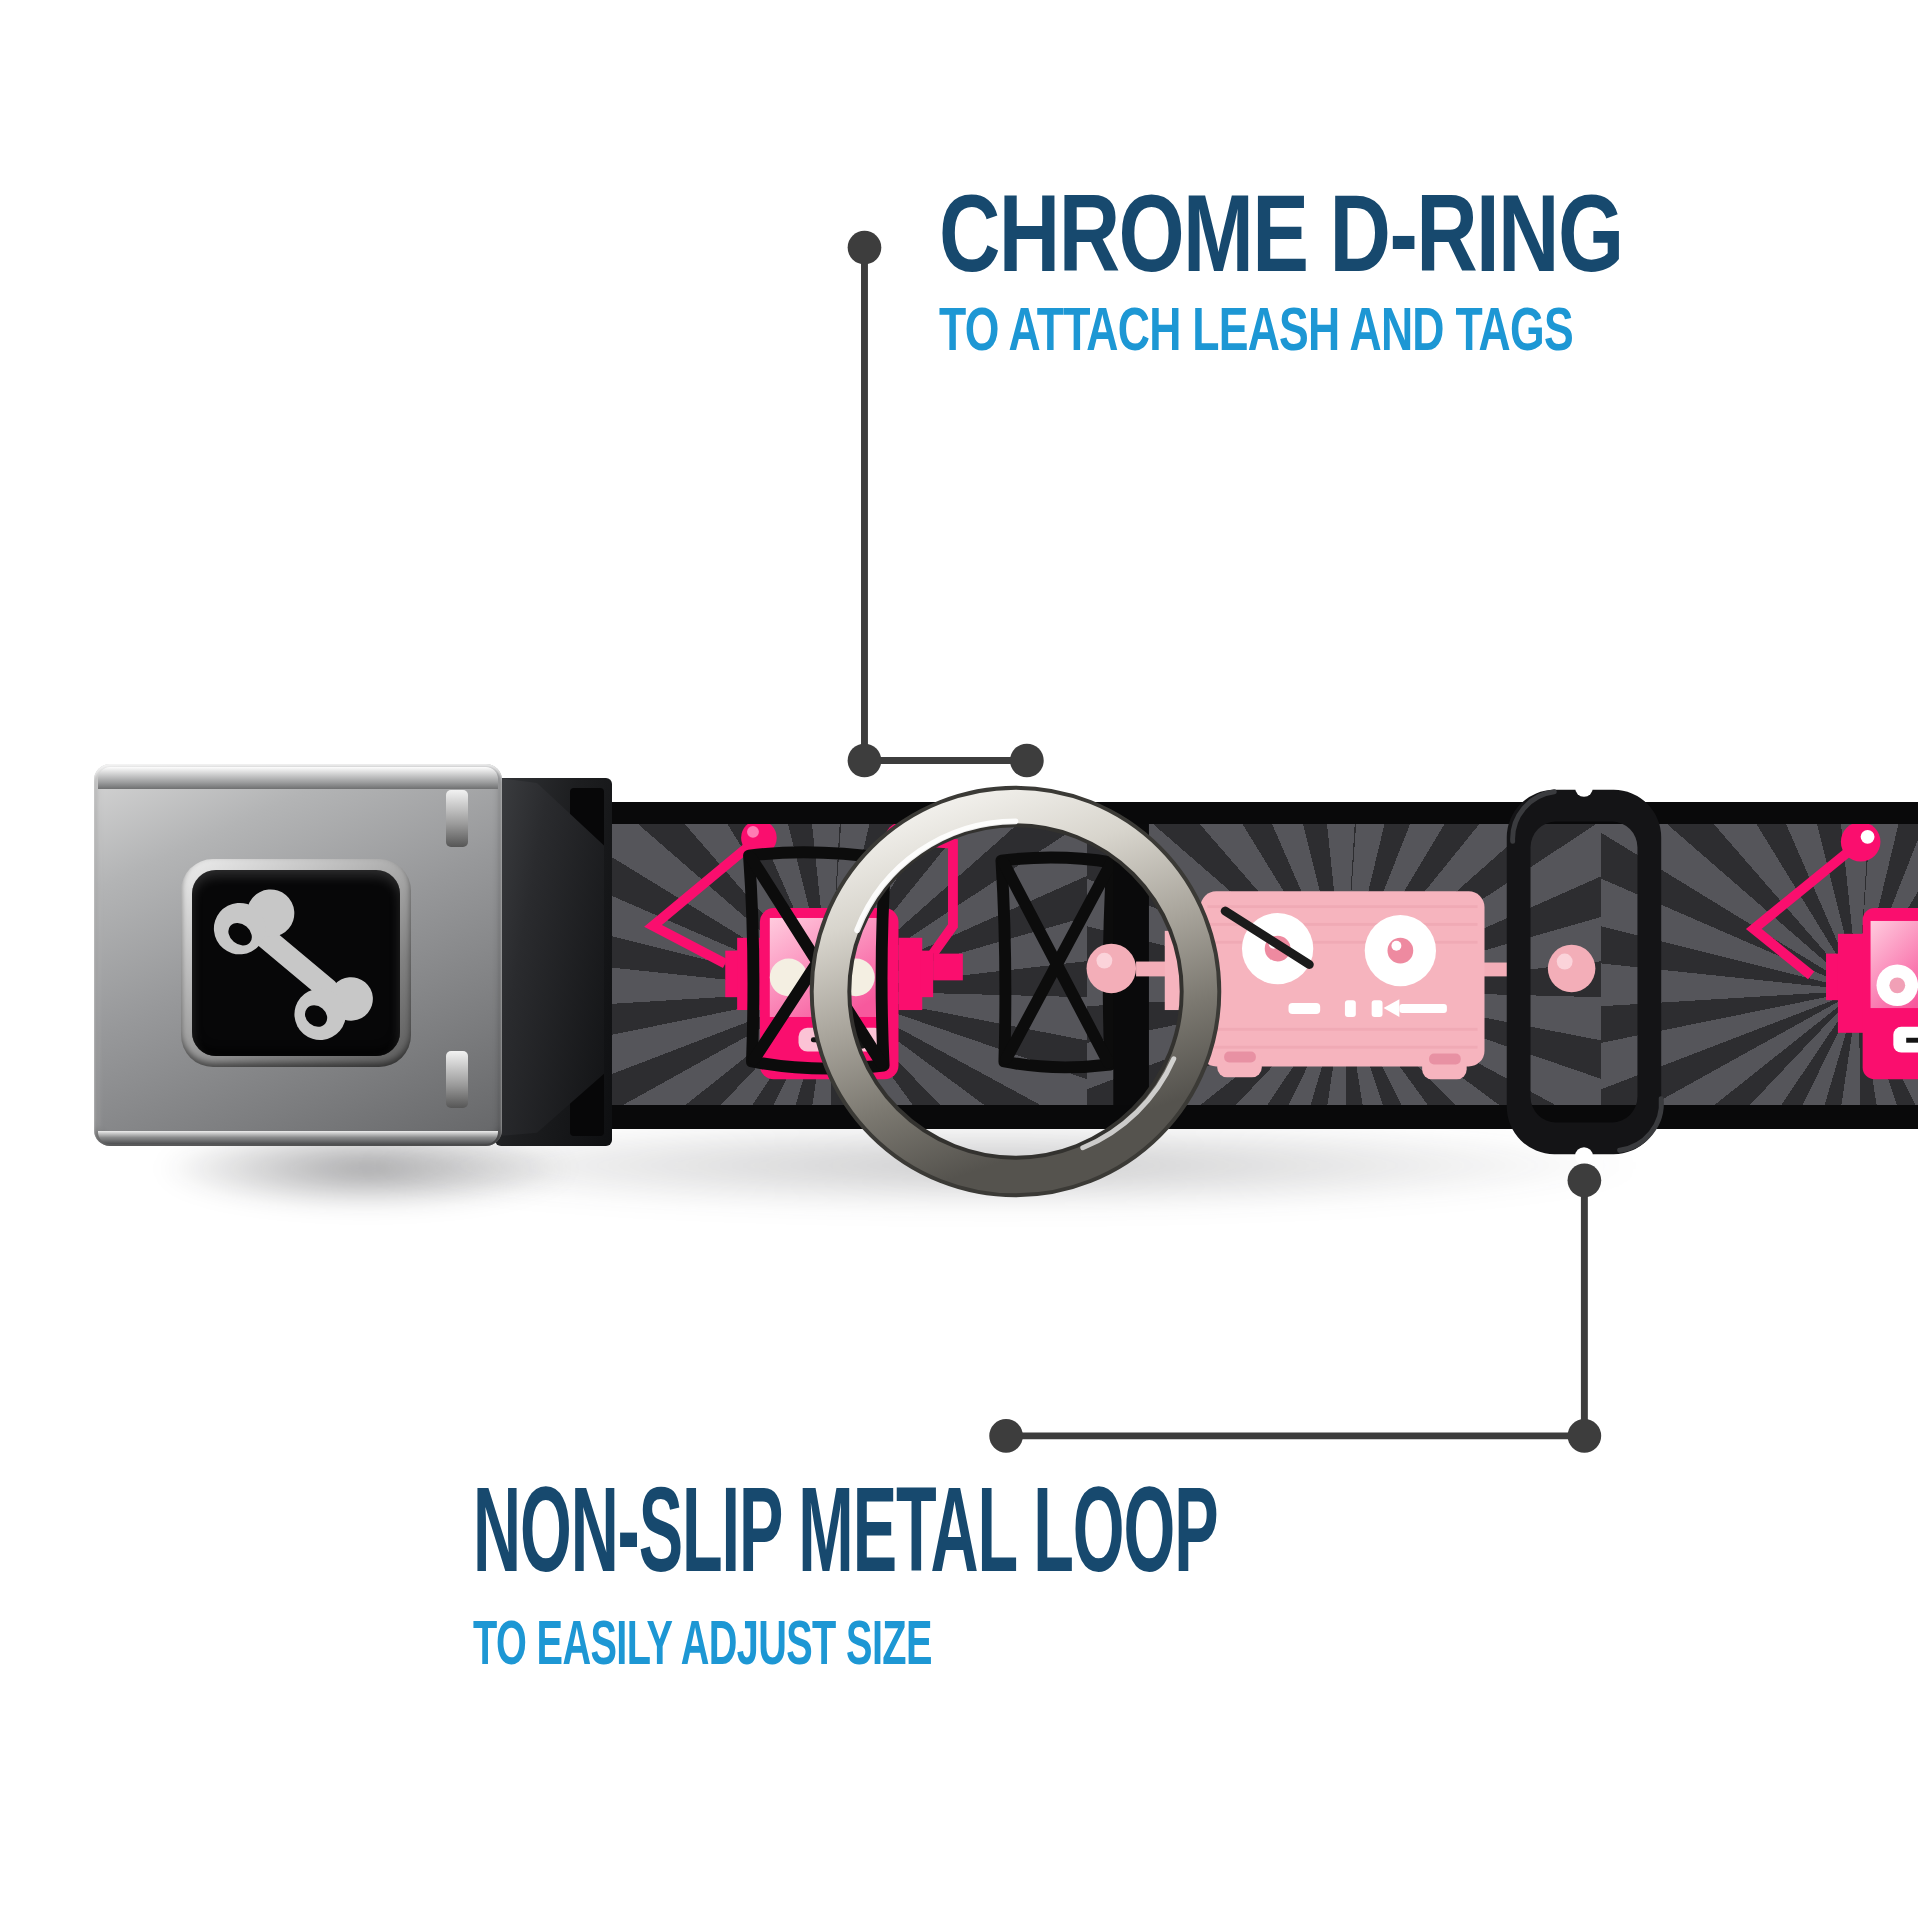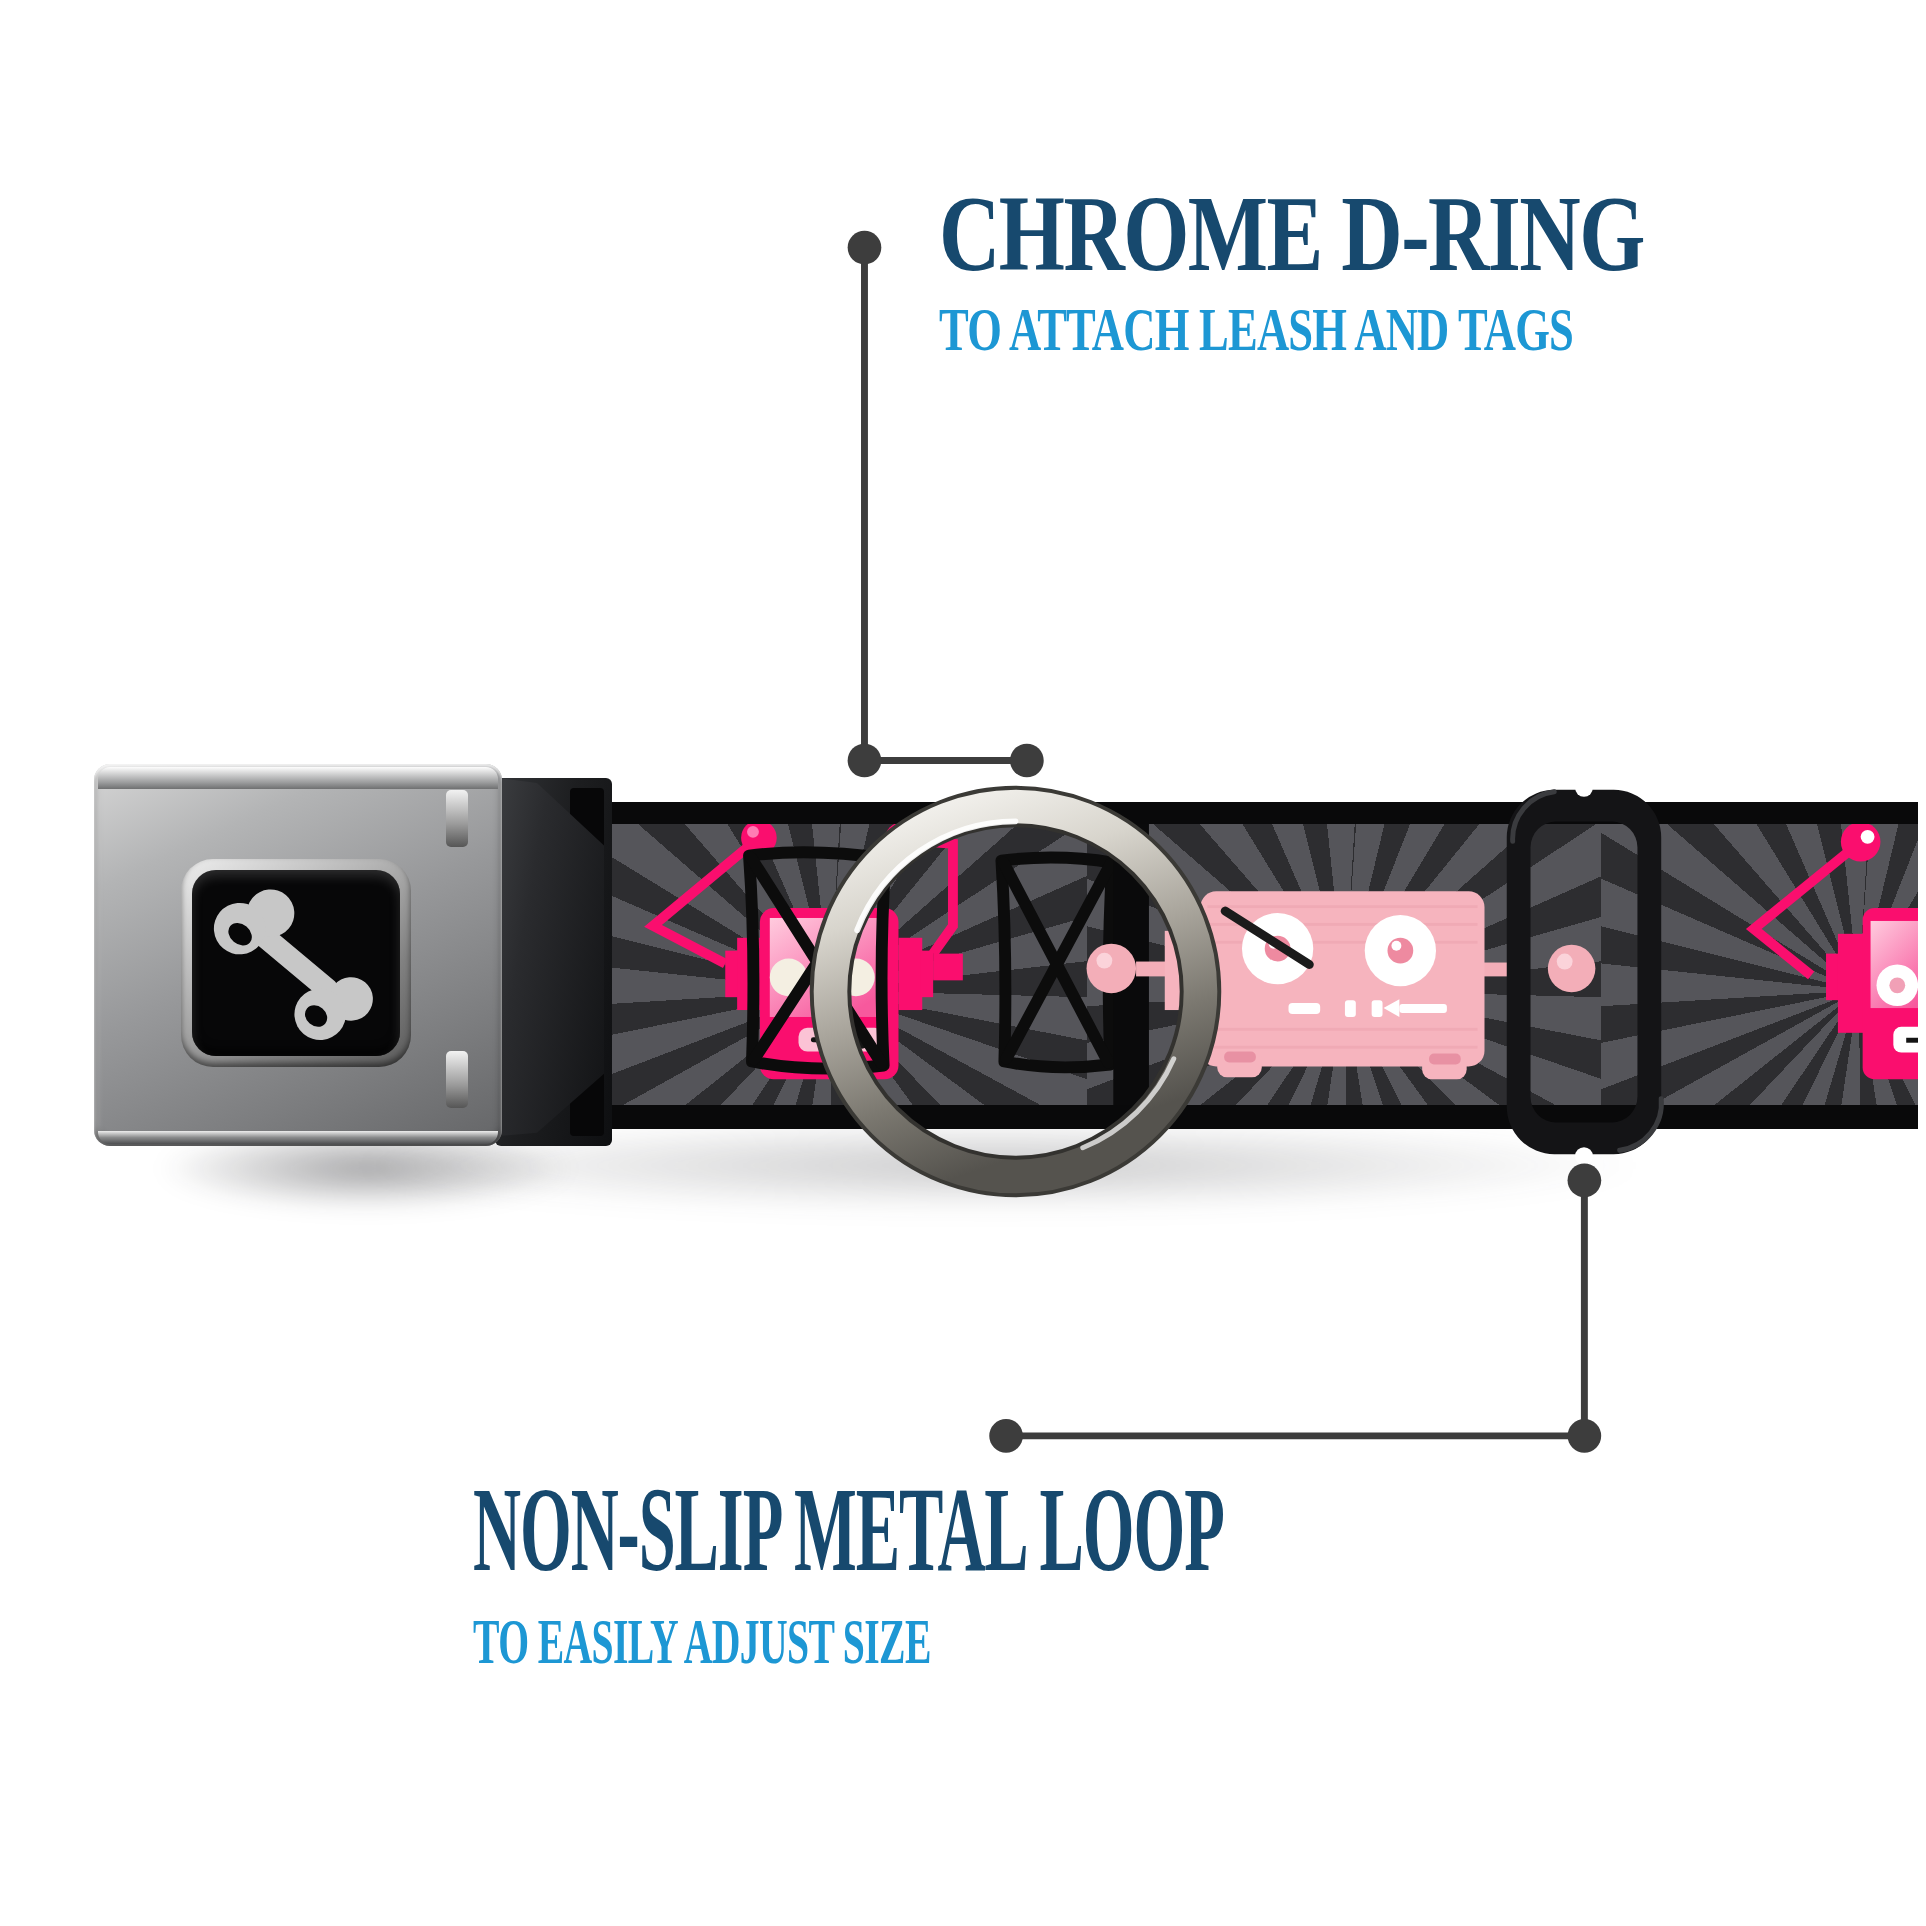--- a/index.html
+++ b/index.html
@@ -1,17 +1,17 @@
 <!DOCTYPE html>
 <html><head>
 <meta charset="utf-8">
 <style>
   html,body{margin:0;padding:0;background:#ffffff;}
   #stage{position:relative;width:1918px;height:1927px;background:#ffffff;overflow:hidden;
-         font-family:Liberation Serif, serif;}
+         font-family:Liberation Sans, sans-serif;}
   .abs{position:absolute;}
 
   
   .callout-title{position:absolute;white-space:nowrap;font-weight:bold;color:#17496E;
                  line-height:1;letter-spacing:-2px;transform-origin:left top;}
   .callout-sub{position:absolute;white-space:nowrap;font-weight:bold;color:#1D97D4;
                line-height:1;letter-spacing:-1px;transform-origin:left top;}
   #t1{left:939px;top:179px;font-size:109px;transform:scaleX(.78);}
   #s1{left:939px;top:299px;font-size:61px;transform:scaleX(.73);}
   #t2{left:473px;top:1469px;font-size:121px;transform:scaleX(.55);}

